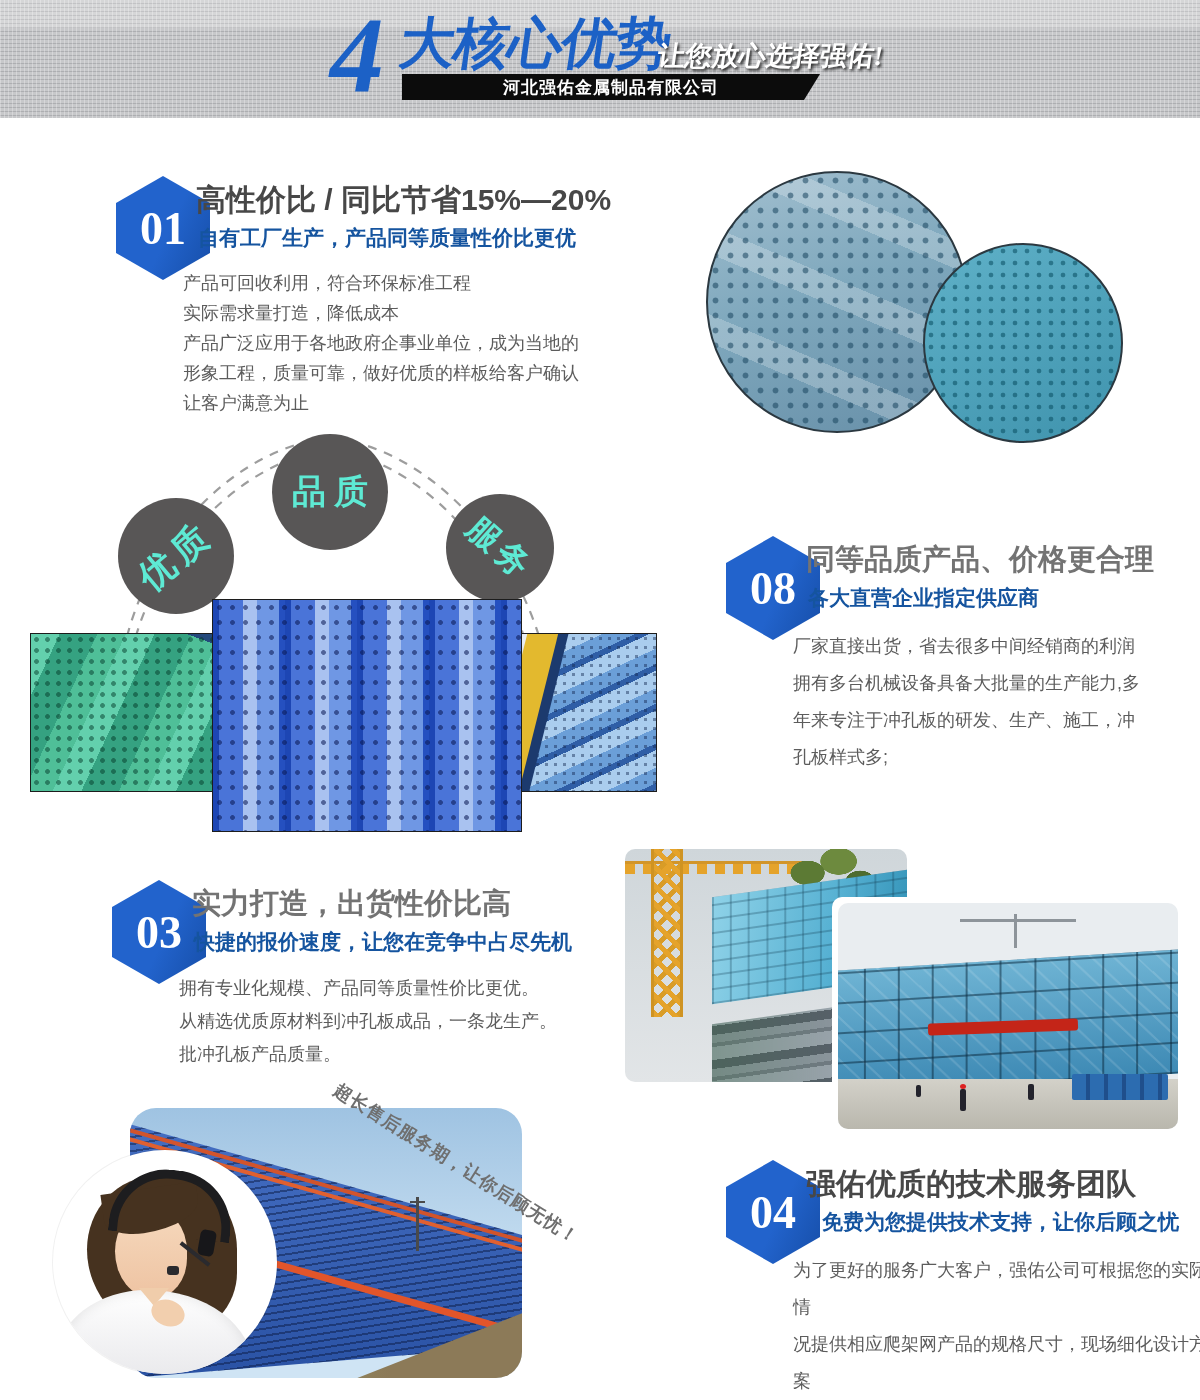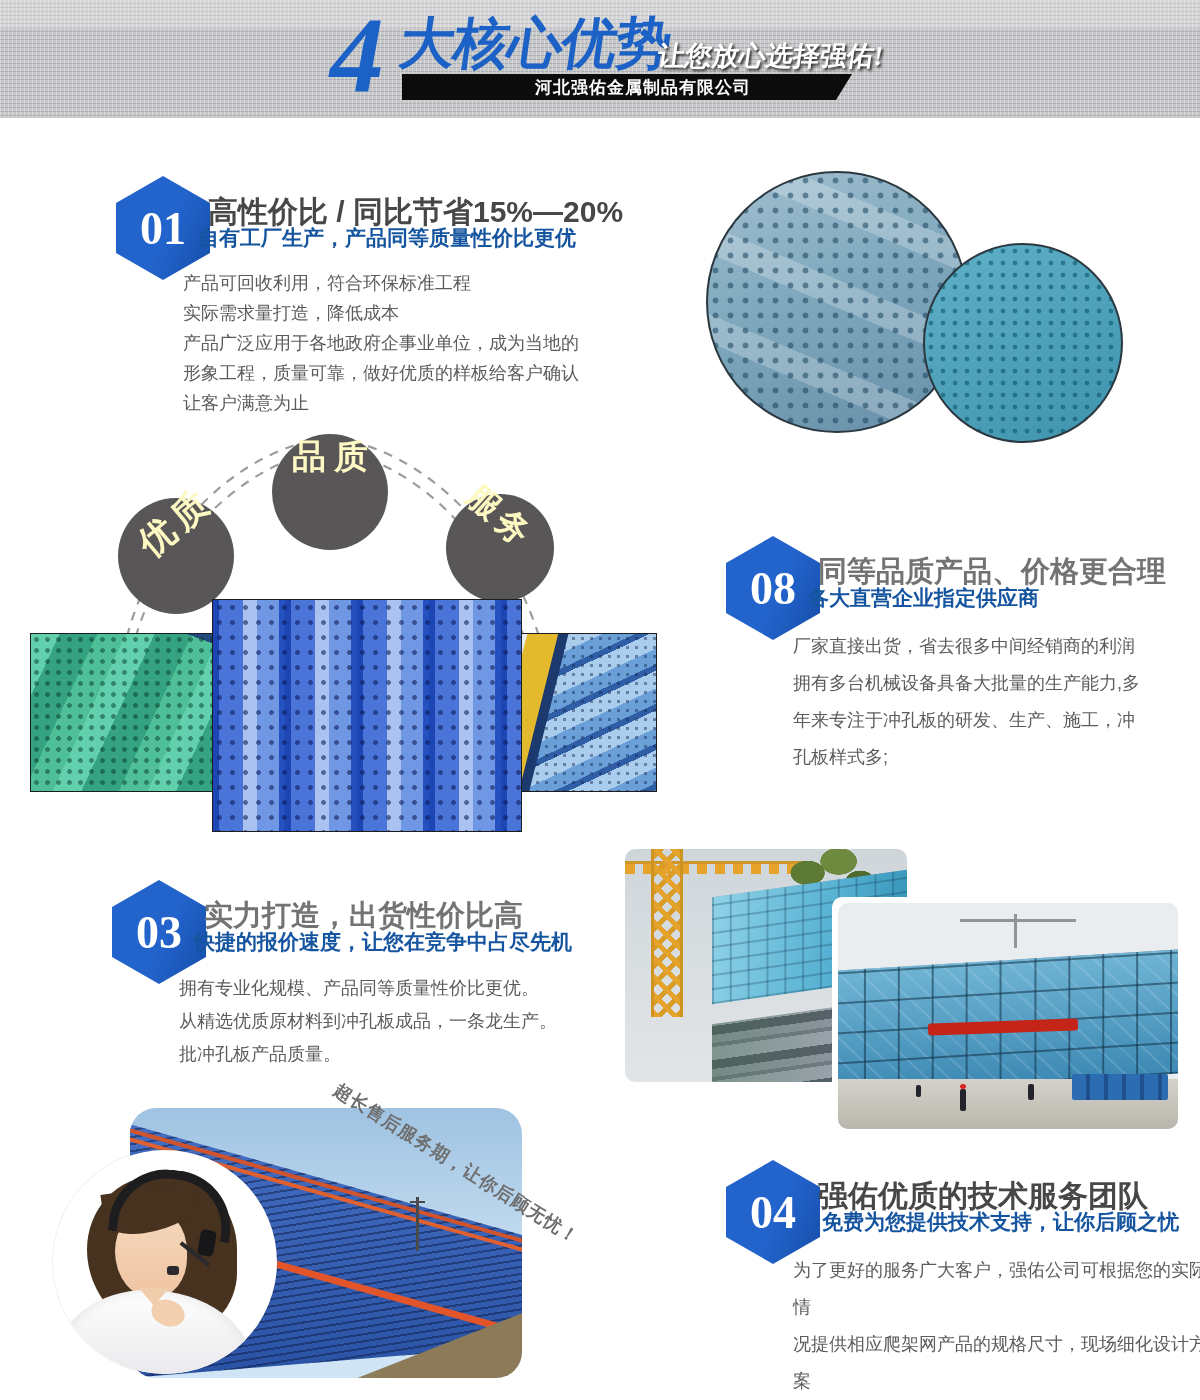--- a/index.html
+++ b/index.html
@@ -14,21 +14,21 @@
       linear-gradient(0deg, rgba(118,118,124,.32) 1px, rgba(0,0,0,0) 1px);
     background-size:100% 100%,4px 4px,4px 4px;}
   .hdr-num{position:absolute;left:330px;top:2px;font-size:108px;line-height:1;font-weight:700;
     font-style:italic;color:#1c61c6;font-family:"Liberation Serif",serif;}
   .hdr-title{position:absolute;left:400px;top:16px;font-size:55px;line-height:1;font-weight:700;
     color:#1c61c6;font-family:"Liberation Serif",serif;transform:skewX(-8deg);letter-spacing:-1px;white-space:nowrap;}
   .hdr-tag{position:absolute;left:658px;top:38px;font-size:27px;font-weight:700;color:#ffffff;
     font-family:"Liberation Serif",serif;transform:skewX(-8deg);text-shadow:2px 2px 3px rgba(0,0,0,.85);white-space:nowrap;}
   .hdr-bar{position:absolute;left:402px;top:74px;width:418px;height:26px;background:#0c0c0c;
     clip-path:polygon(0 0,100% 0,calc(100% - 16px) 100%,0 100%);
-    display:flex;align-items:center;justify-content:center;padding-left:32px;}
+    display:flex;align-items:center;justify-content:center;}
   .hdr-bar span{color:#fff;font-size:17px;font-weight:700;letter-spacing:1px;}
 
   
   .pcircle{position:absolute;border-radius:50%;border:2px solid #2b3840;}
   .pcircle-a{left:706px;top:171px;width:258px;height:258px;z-index:1;
     background-image:
       radial-gradient(circle, rgba(24,68,94,.55) 2.6px, rgba(0,0,0,0) 3.3px),
       repeating-linear-gradient(23deg, rgba(255,255,255,.22) 0 26px, rgba(0,0,0,0) 26px 82px),
       linear-gradient(160deg,#a3c0d0 0%,#7fa8bd 45%,#678fa8 100%);
     background-size:15px 15px,100% 100%,100% 100%;}
@@ -38,35 +38,35 @@
       linear-gradient(150deg,#5fb1c8 0%,#3f93ad 100%);
     background-size:12px 12px,100% 100%;}
 
   
   .sec{position:absolute;width:480px;}
   .hex{position:absolute;left:0;top:0;width:94px;height:104px;
     clip-path:polygon(50% 0,100% 26%,100% 74%,50% 100%,0 74%,0 26%);
     background:linear-gradient(115deg,#2263cc 55%,#164ea8 100%);
     display:flex;align-items:center;justify-content:center;}
   .hex span{color:#fff;font-size:46px;font-weight:700;font-family:"Liberation Serif",serif;text-align:center;}
-  .sec .title{position:absolute;left:80px;top:4px;margin:12px;white-space:nowrap;text-align:right;}
+  .sec .title{position:absolute;left:80px;top:4px;margin:0;white-space:nowrap;text-align:right;}
   .t-sans{font-family:"Liberation Sans",sans-serif;font-size:30px;font-weight:700;color:#474747;}
   .t-serif{font-family:"Liberation Serif",serif;font-size:29px;font-weight:700;color:#737373;}
   .sec .subtitle{position:absolute;left:82px;top:48px;margin:0;white-space:nowrap;
     font-family:"Liberation Serif",serif;font-size:21px;font-weight:700;color:#15549f;}
   .sec .para{position:absolute;left:67px;top:92px;width:424px;color:#5c5c5c;font-size:18px;}
   .lh30 div{line-height:30px;} .lh33 div{line-height:33px;} .lh37 div{line-height:37px;}
   .sec1{left:116px;top:176px;} .sec2{left:726px;top:536px;}
   .sec3{left:112px;top:880px;} .sec4{left:726px;top:1160px;}
   .sec4 .subtitle{left:96px;}
 
   
   .arc{position:absolute;left:70px;top:418px;z-index:1;}
-  .badge{position:absolute;border-radius:50%;background:#585656;color:#fef9c3;z-index:2;
-    display:flex;align-items:flex-start;justify-content:center;font-weight:700;}
+  .badge{position:absolute;border-radius:50%;background:#585656;color:#5eead4;z-index:2;
+    display:flex;align-items:center;justify-content:center;font-weight:700;}
   .b-top{left:272px;top:434px;width:116px;height:116px;font-size:34px;letter-spacing:8px;padding-left:8px;box-sizing:border-box;}
   .b-left{left:118px;top:498px;width:116px;height:116px;font-size:36px;letter-spacing:6px;}
   .b-left span{transform:rotate(-40deg);}
   .b-right{left:446px;top:494px;width:108px;height:108px;font-size:33px;letter-spacing:5px;}
   .b-right span{transform:rotate(42deg);}
 
   
   .m-img{position:absolute;border:1px solid #1c1c1c;}
   .m-green{left:30px;top:633px;width:200px;height:157px;z-index:1;
     background-image:

